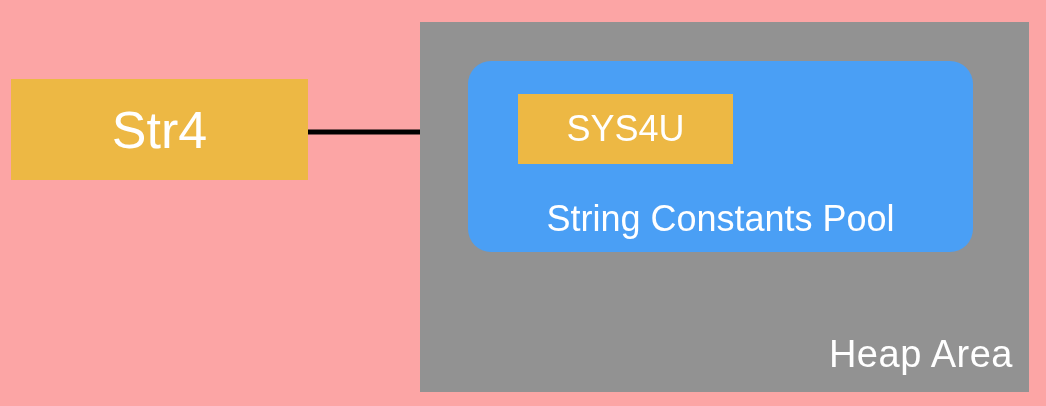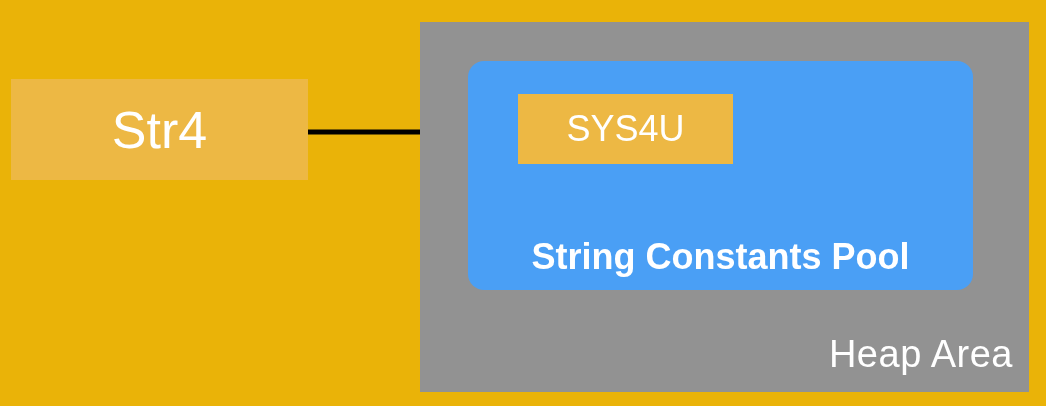--- a/index.html
+++ b/index.html
@@ -14,21 +14,21 @@
   body {
     font-family: "Liberation Sans", sans-serif;
     width: 1046px;
     height: 406px;
     overflow: hidden;
   }
   .canvas {
     position: relative;
     width: 1046px;
     height: 406px;
-    background: #eab308;
+    background: #fca5a5;
   }
   .heap-area {
     position: absolute;
     left: 420px;
     top: 22px;
     width: 609px;
     height: 370px;
     background: var(--heap-gray);
   }
   .heap-label {
@@ -39,33 +39,33 @@
     font-size: 38px;
     font-weight: 400;
     letter-spacing: 0.5px;
     white-space: nowrap;
   }
   .pool {
     position: absolute;
     left: 48px;   
     top: 39px;    
     width: 505px;
-    height: 229px;
+    height: 191px;
     background: var(--pool-blue);
-    border-radius: 16px;
+    border-radius: 23px;
   }
   .pool-label {
     position: absolute;
     left: 0;
     right: 0;
     bottom: 12px;
     text-align: center;
     color: var(--label-white);
     font-size: 36px;
-    font-weight: 700;
+    font-weight: 400;
     white-space: nowrap;
   }
   .literal-box {
     position: absolute;
     left: 50px;   
     top: 33px;    
     width: 215px;
     height: 70px;
     background: var(--box-orange);
     display: flex;

